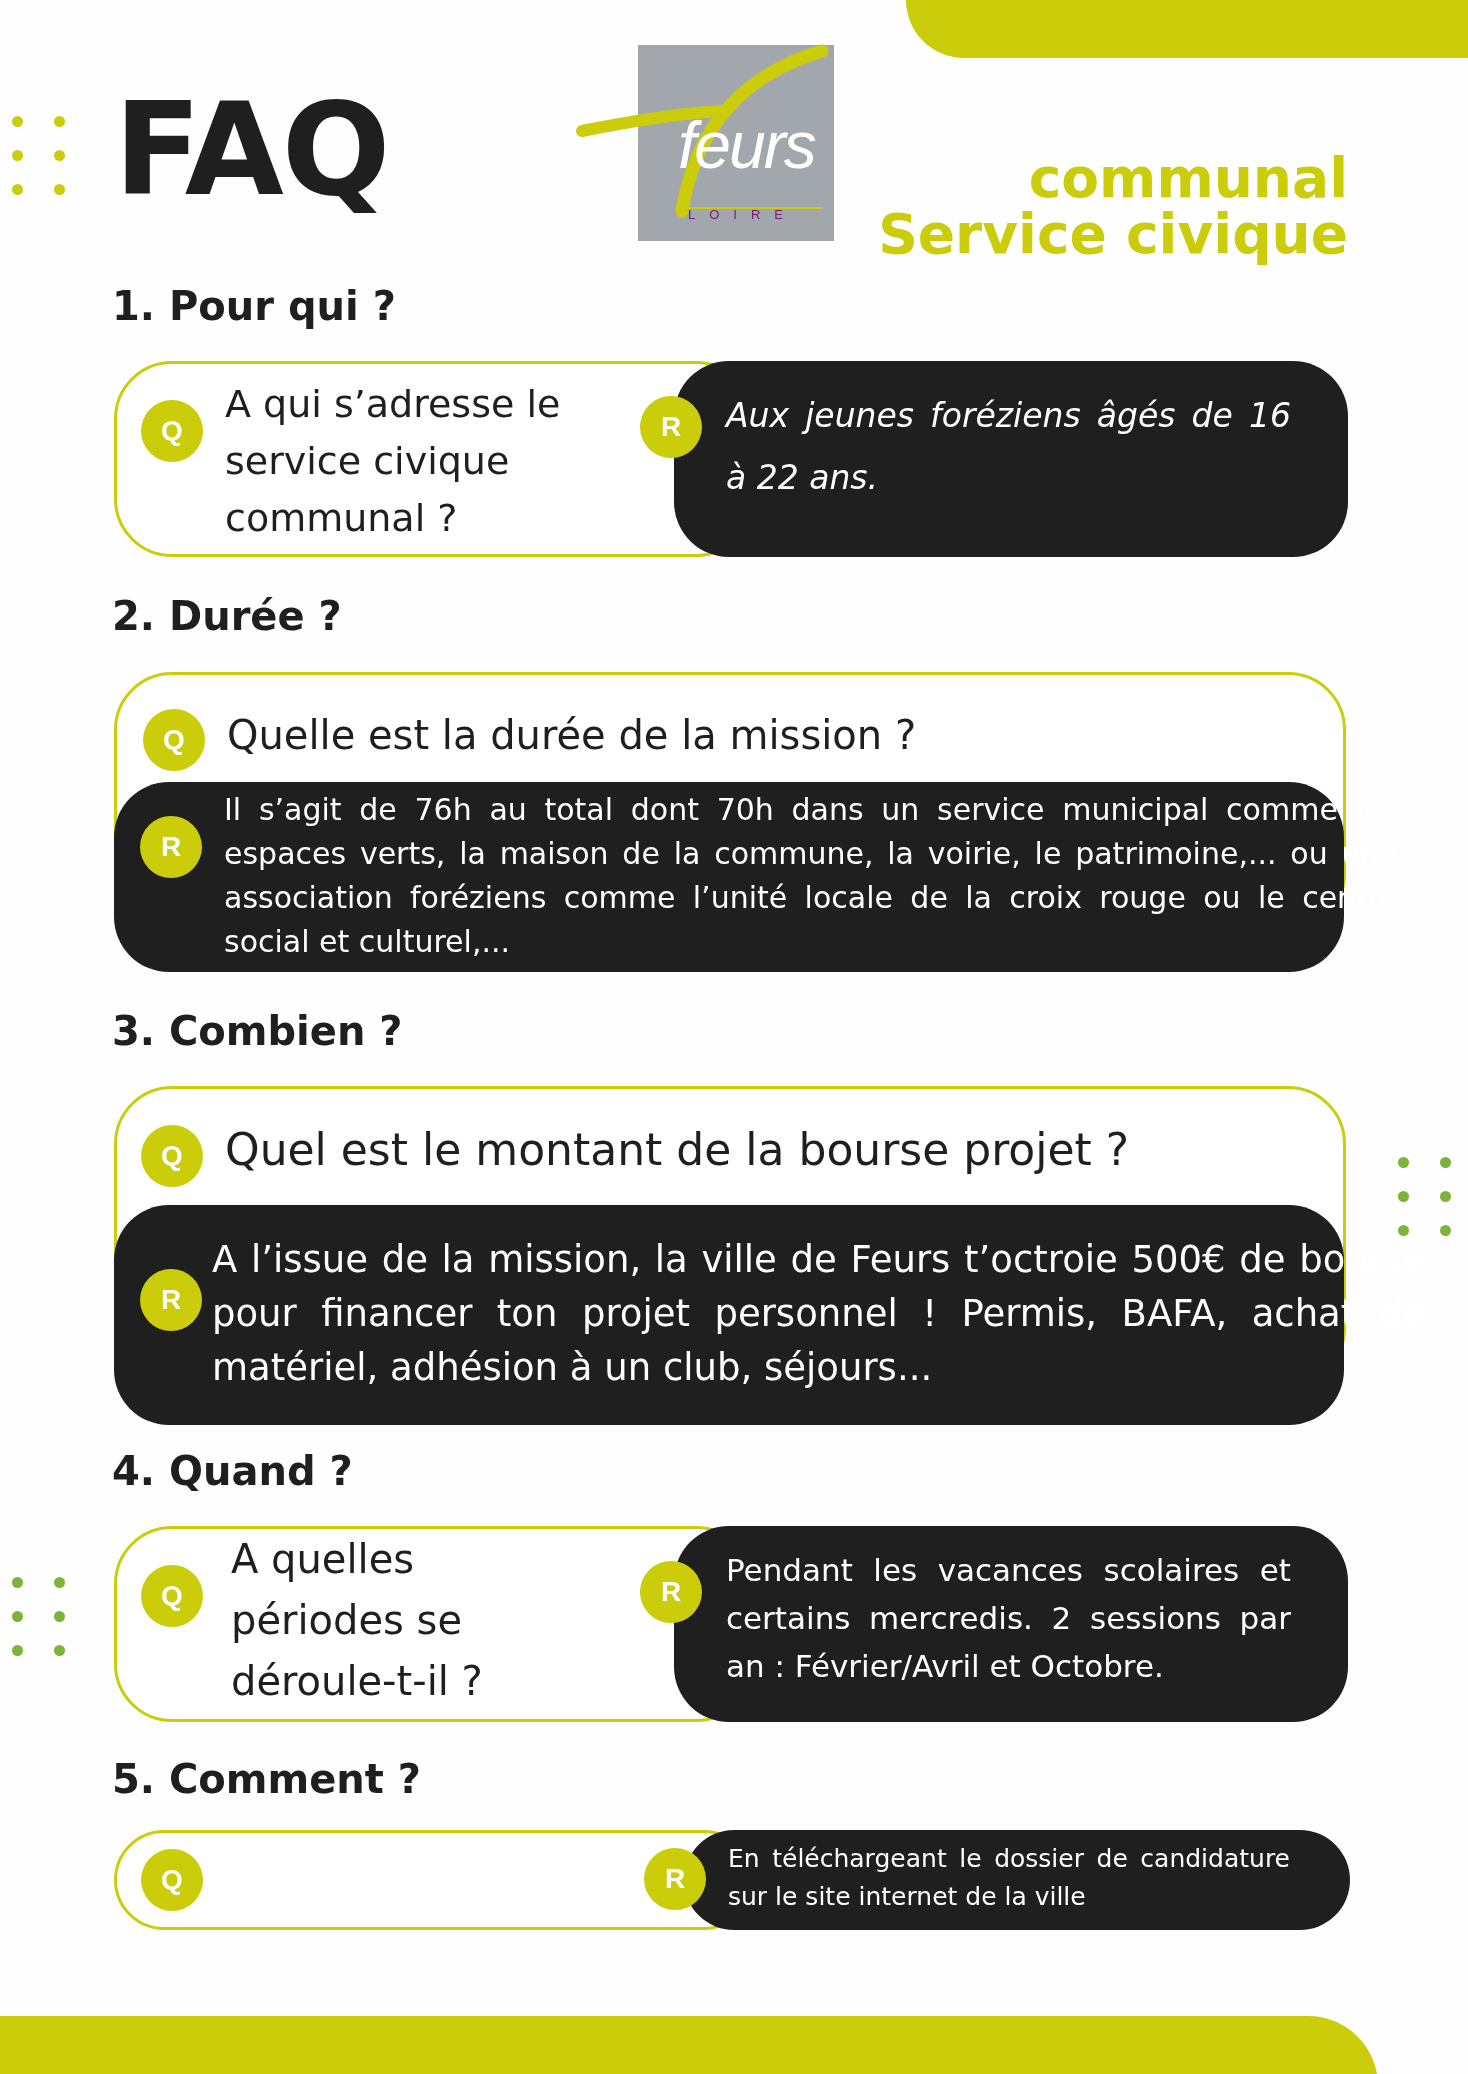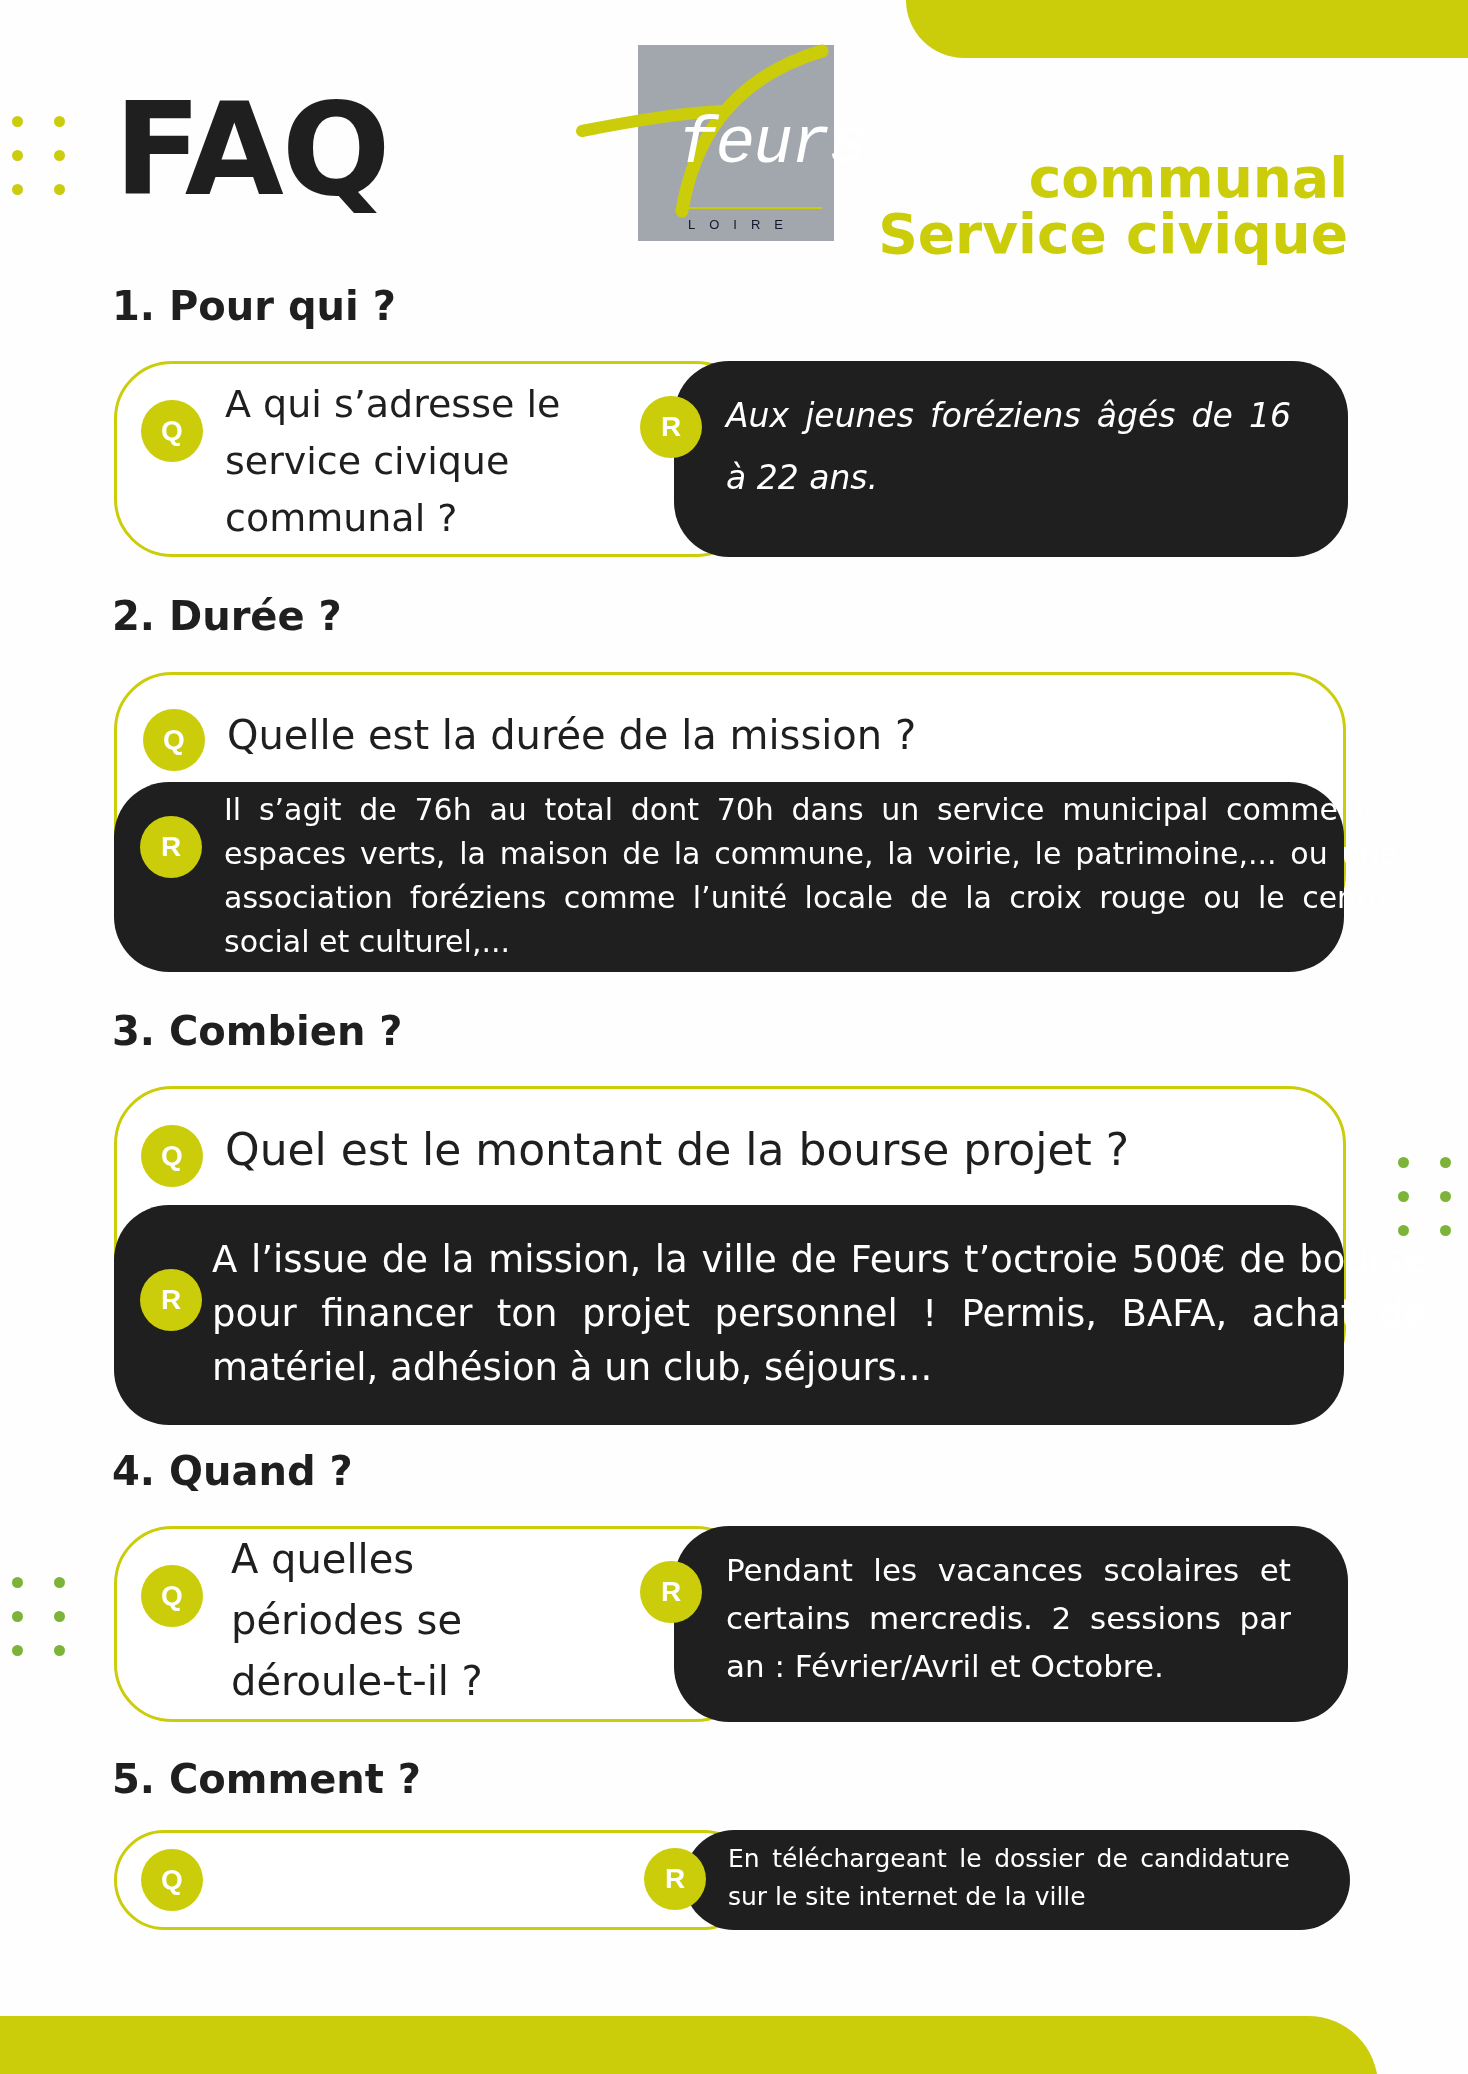--- a/index.html
+++ b/index.html
@@ -21,26 +21,26 @@
   .dots { display:grid; grid-template-columns:repeat(2,12px); column-gap:30px; row-gap:23px; }
   .dot { width:11px; height:11px; border-radius:50%; }
   .faq-title {
     left:114px; top:86px; font-size:128px; font-weight:bold; letter-spacing:-2px;
     line-height:1; font-family:"DejaVu Sans", sans-serif;
   }
   .logo {
     left:638px; top:45px; width:196px; height:196px; background:#a2a7ad;
   }
   .logo-word {
-    position:absolute; left:40px; top:62px; color:#fff; font-family:Liberation Mono, monospace;
+    position:absolute; left:40px; top:62px; color:#fff; font-family:Liberation Sans, sans-serif;
     font-style:italic; font-size:66px; letter-spacing:-2px;
   }
   .logo-line { position:absolute; left:44px; top:162px; width:140px; height:2px; background:#cbcd0b; }
   .logo-sub {
-    position:absolute; left:50px; top:172px; color:#0f172a; font-size:13px; letter-spacing:14px;
+    position:absolute; left:50px; top:162px; color:#701a75; font-size:13px; letter-spacing:14px;
   }
   .brand-title {
     right:120px; top:150px; text-align:right; color:#cbcd0b;
     font-size:55px; font-weight:bold; line-height:56px; font-family:"DejaVu Sans", sans-serif;
   }
   .section-h {
     left:112px; font-size:40px; font-weight:bold; font-family:"DejaVu Sans", sans-serif;
   }
   .q-box {
     border:3px solid #cbcd0b; background:#fff; border-radius:58px; box-sizing:border-box;

